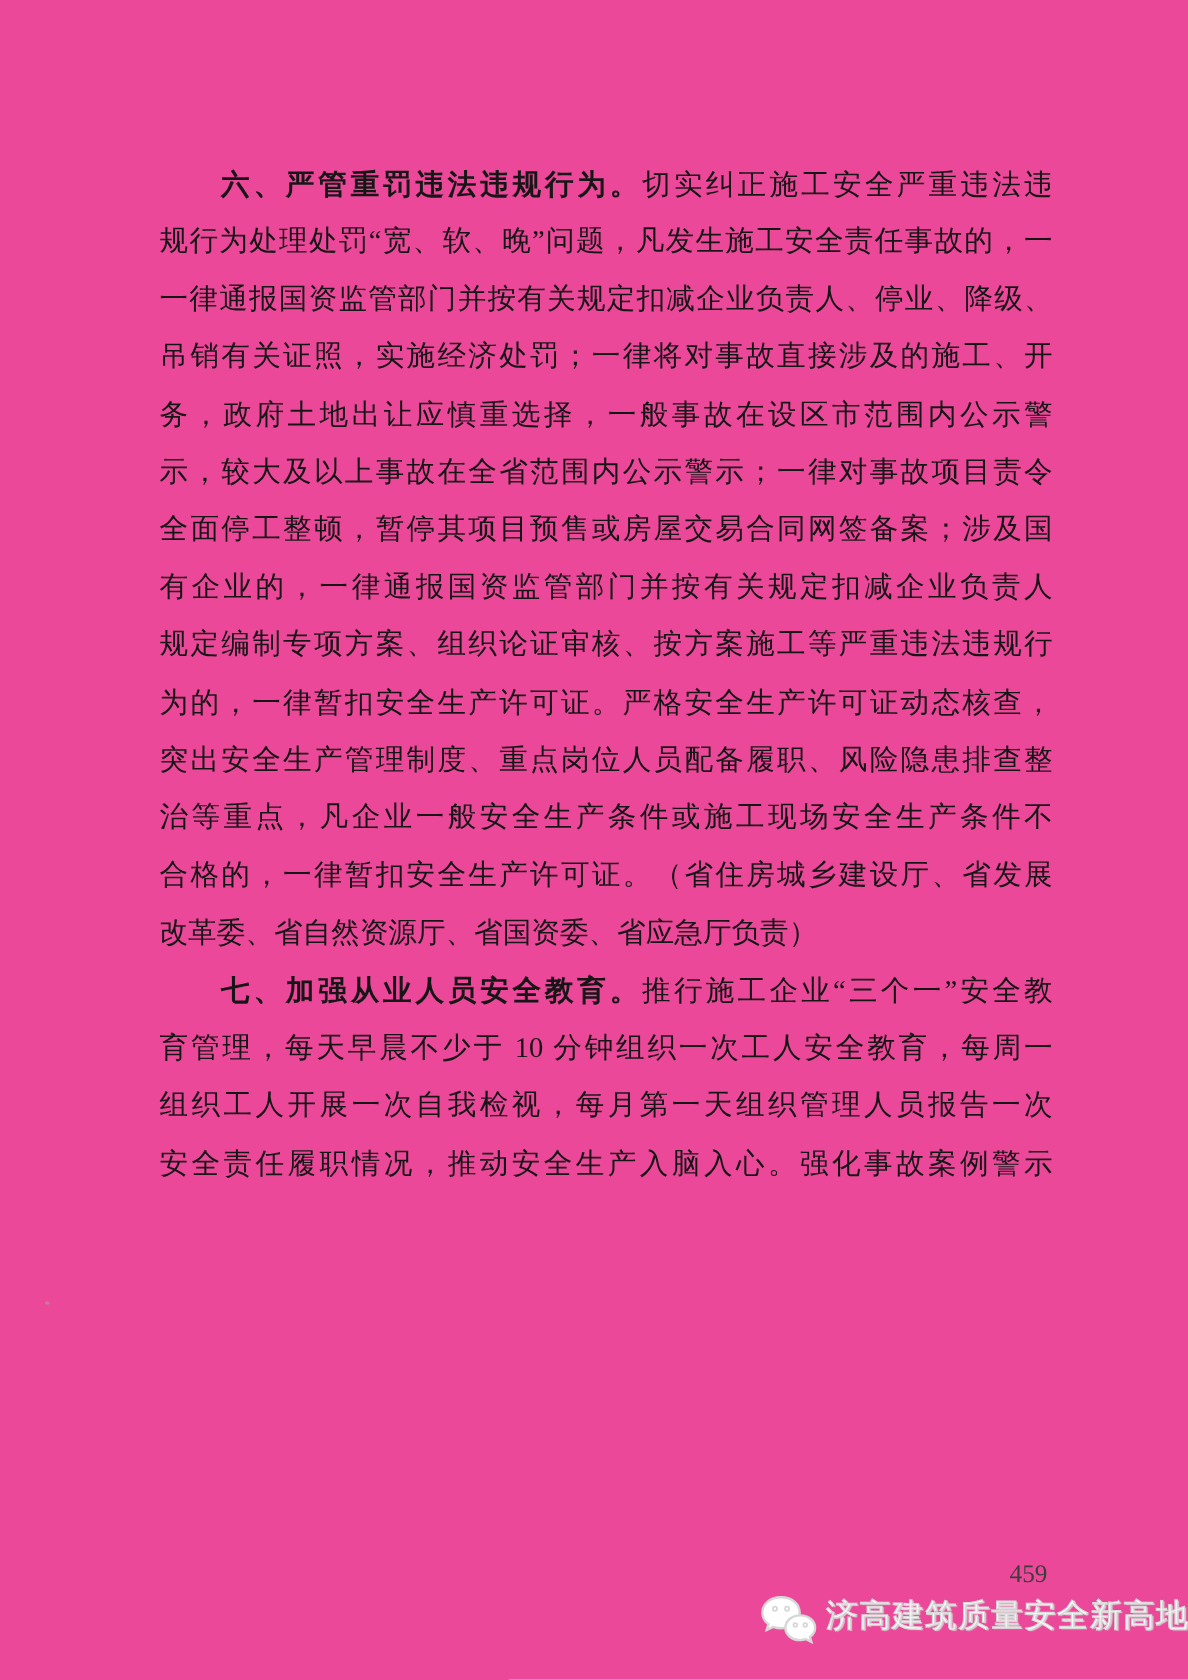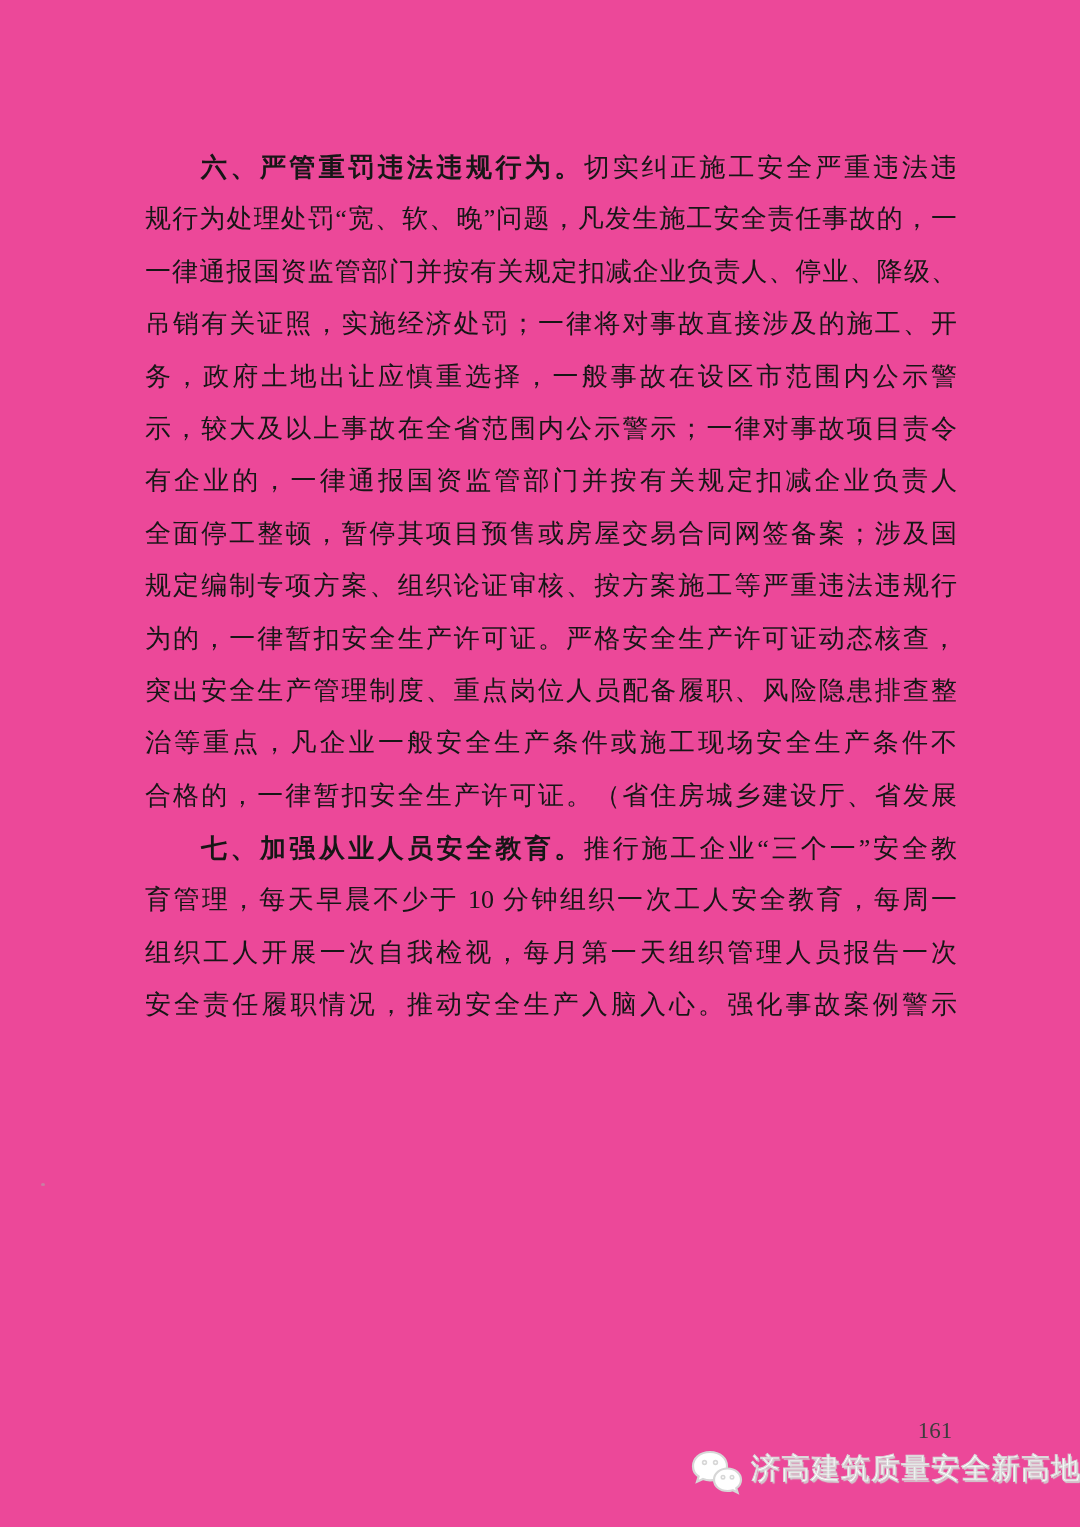--- a/index.html
+++ b/index.html
@@ -72,34 +72,35 @@
 
 <div class="page">
 
   <div class="doc">
       <div class="line indent"><b>六、严管重罚违法违规行为。</b><span>切实纠正施工安全严重违法违</span></div>
       <div class="line"><span>规行为处理处罚“宽、软、晚”问题，凡发生施工安全责任事故的，一</span></div>
       <div class="line"><span>一律通报国资监管部门并按有关规定扣减企业负责人、停业、降级、</span></div>
       <div class="line"><span>吊销有关证照，实施经济处罚；一律将对事故直接涉及的施工、开</span></div>
       <div class="line"><span>务，政府土地出让应慎重选择，一般事故在设区市范围内公示警</span></div>
       <div class="line"><span>示，较大及以上事故在全省范围内公示警示；一律对事故项目责令</span></div>
+      <div class="line"><span>全面停工整顿，暂停其项目预售或房屋交易合同网签备案；涉及国</span></div>
       <div class="line"><span>有企业的，一律通报国资监管部门并按有关规定扣减企业负责人</span></div>
-      <div class="line"><span>全面停工整顿，暂停其项目预售或房屋交易合同网签备案；涉及国</span></div>
       <div class="line"><span>规定编制专项方案、组织论证审核、按方案施工等严重违法违规行</span></div>
       <div class="line"><span>为的，一律暂扣安全生产许可证。严格安全生产许可证动态核查，</span></div>
       <div class="line"><span>突出安全生产管理制度、重点岗位人员配备履职、风险隐患排查整</span></div>
       <div class="line"><span>治等重点，凡企业一般安全生产条件或施工现场安全生产条件不</span></div>
       <div class="line"><span>合格的，一律暂扣安全生产许可证。（省住房城乡建设厅、省发展</span></div>
+      <div class="line end"><span>改革委、省自然资源厅、省国资委、省应急厅负责）</span></div>
       <div class="line indent"><b>七、加强从业人员安全教育。</b><span>推行施工企业“三个一”安全教</span></div>
       <div class="line"><span>育管理，每天早晨不少于 10 分钟组织一次工人安全教育，每周一</span></div>
       <div class="line"><span>组织工人开展一次自我检视，每月第一天组织管理人员报告一次</span></div>
       <div class="line"><span>安全责任履职情况，推动安全生产入脑入心。强化事故案例警示</span></div>
     </div>
 
-  <div class="page-num">161</div>
+  <div class="page-num">459</div>
 
   <div class="watermark">
     <span class="wm-icon">
       <svg width="54" height="50" viewBox="0 0 54 50" xmlns="http://www.w3.org/2000/svg">
         <g fill="#ffffff" stroke="#d7d7d7" stroke-width="2.2">
           <path d="M20 3 C 9.5 3 3 9.6 3 17.2 C 3 21.7 5.3 25.2 8.6 27.5 L 7 32.8 L 13 30 C 15.1 30.8 17.5 31.3 20 31.3 C 30.5 31.3 37 24.8 37 17.2 C 37 9.6 30.5 3 20 3 Z"></path>
         </g>
         <g fill="#ffffff" stroke="#d7d7d7" stroke-width="2.2">
           <path d="M37.5 19.5 C 29.6 19.5 24 24.6 24 30.8 C 24 37 29.6 42 37.5 42 C 39.4 42 41.2 41.7 42.8 41.2 L 47.6 43.6 L 46.3 39.2 C 49.2 37.2 51 34.2 51 30.8 C 51 24.6 45.4 19.5 37.5 19.5 Z"></path>
         </g>

